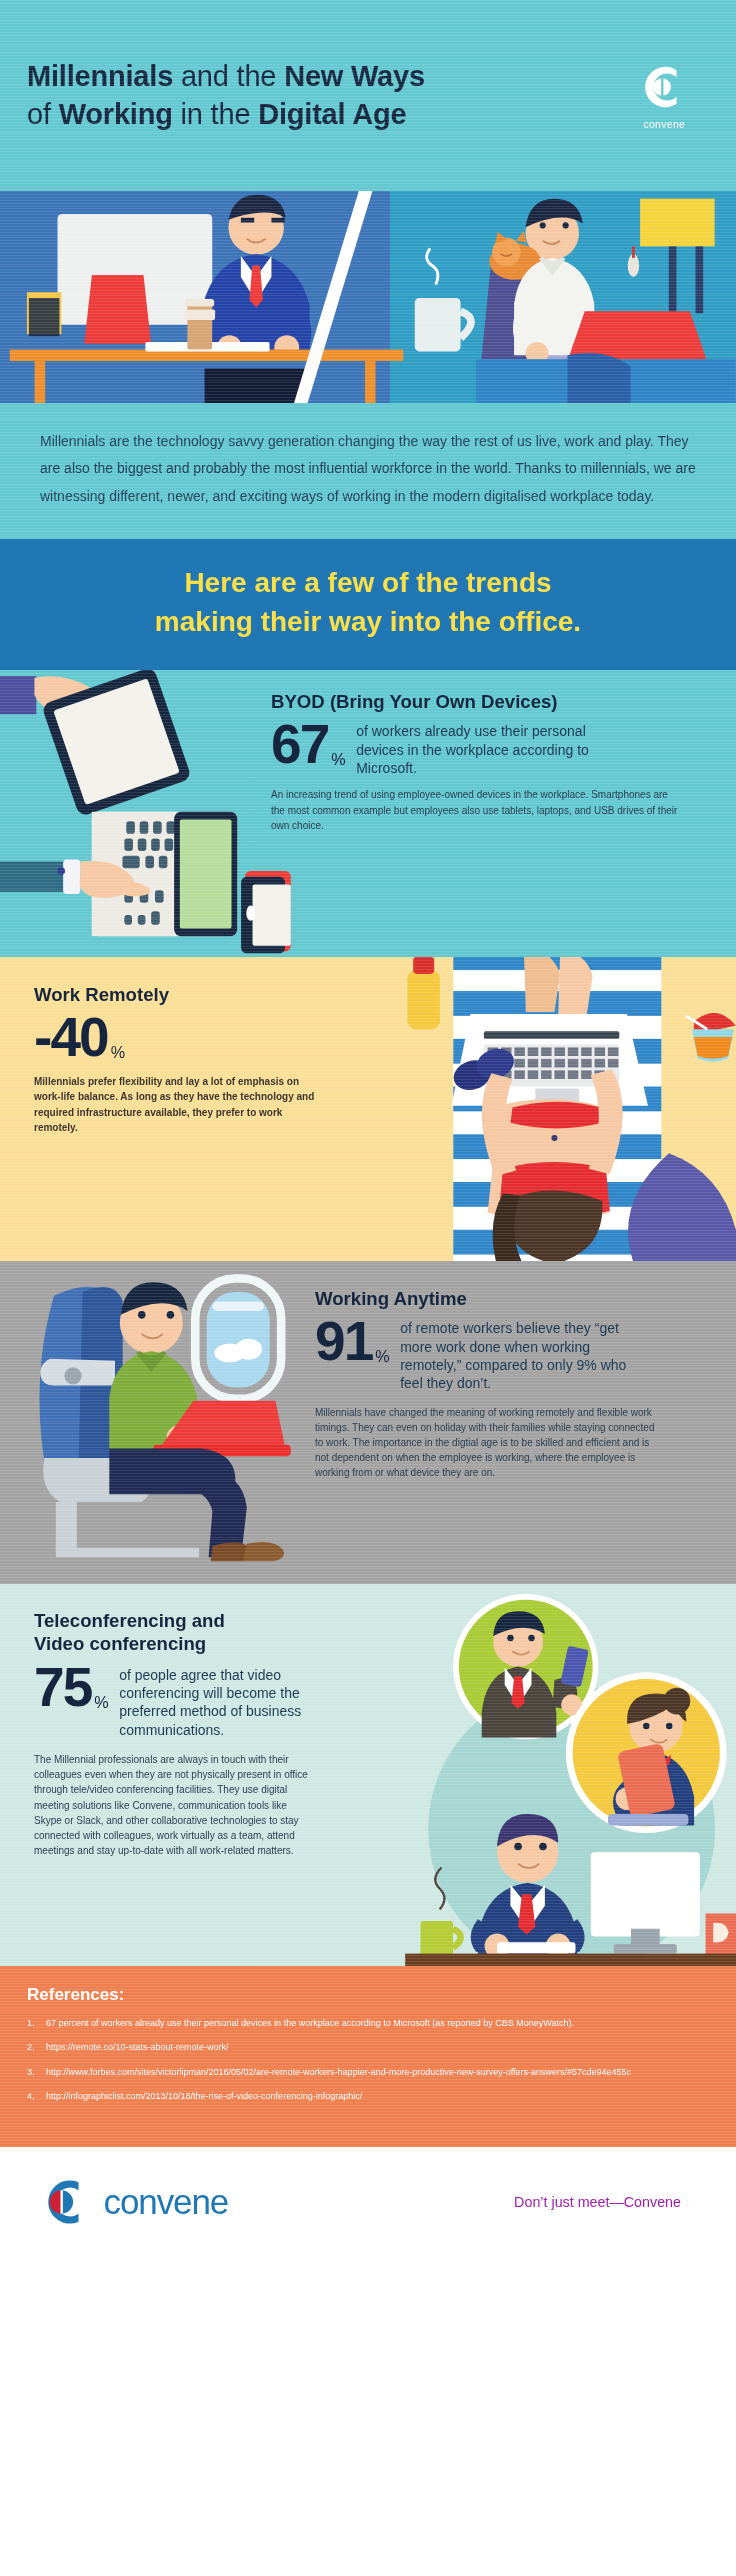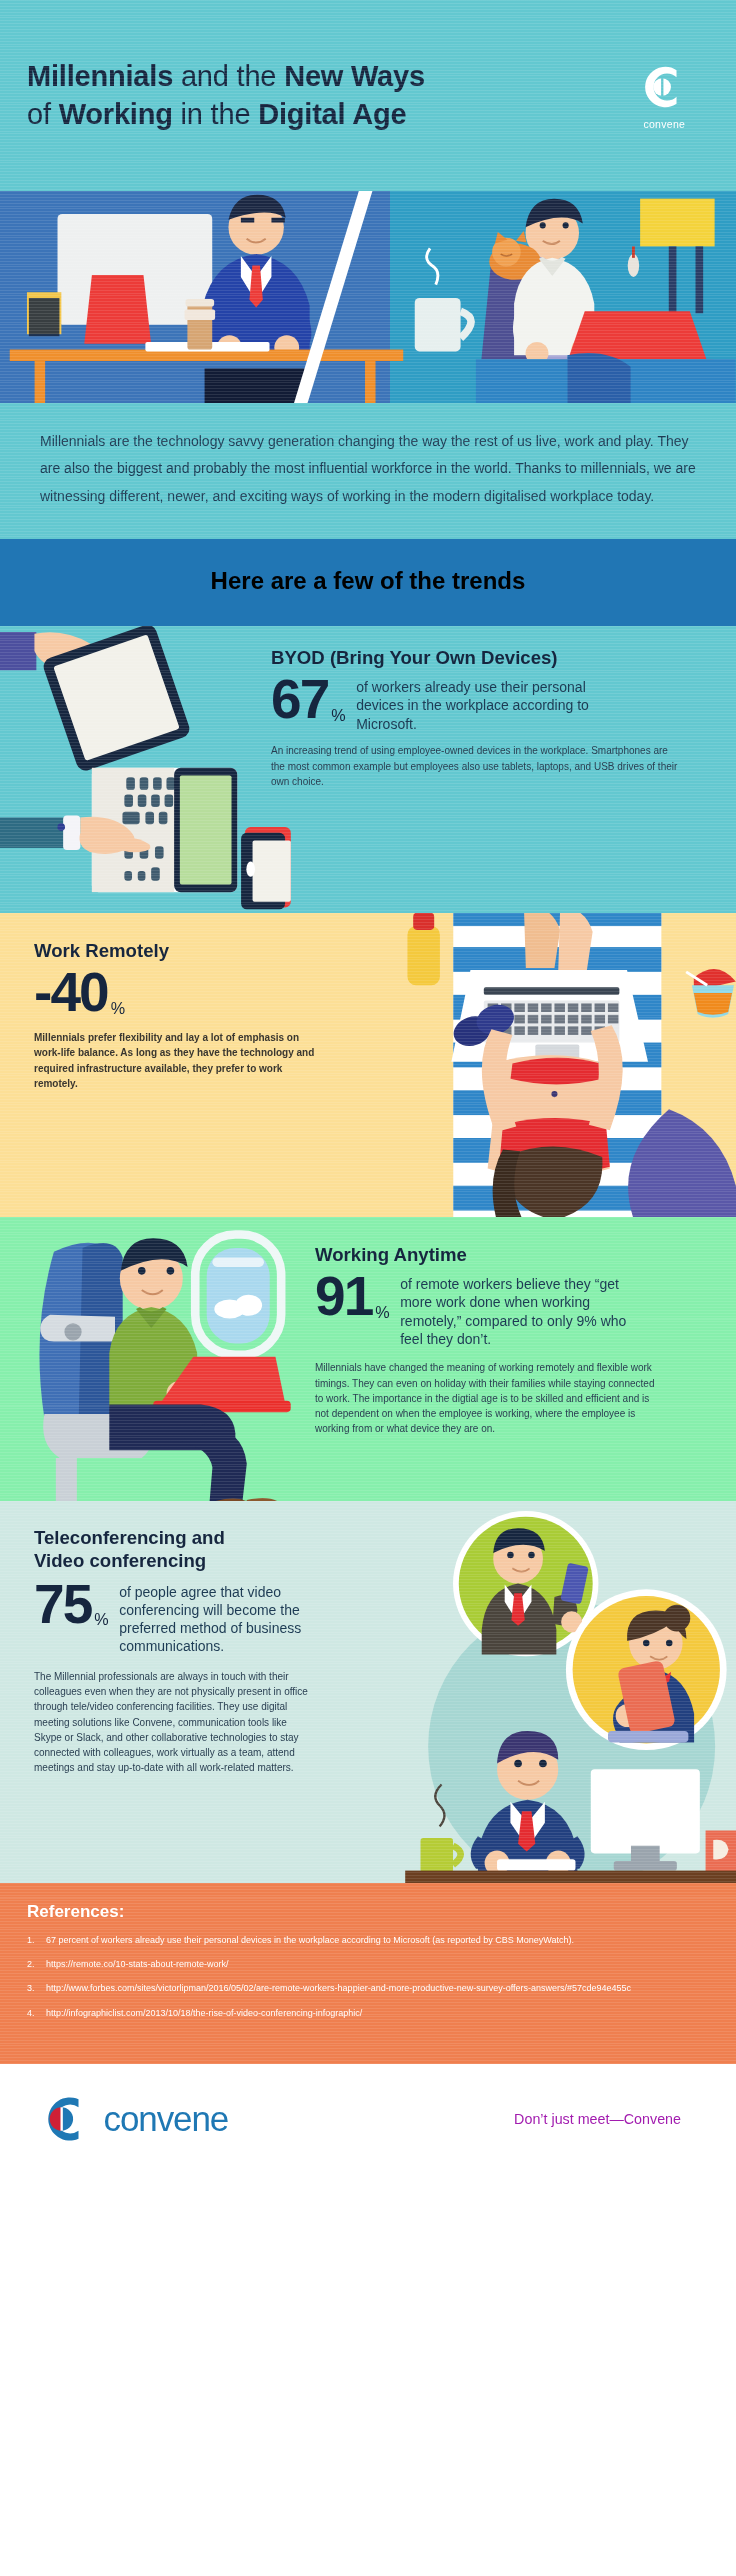--- a/index.html
+++ b/index.html
@@ -91,31 +91,31 @@
   }
 
   
   .banner {
     position: relative;
     background: #2176b4;
     text-align: center;
     padding: 25px 19px 29px 19px;
   }
   .banner h2 {
-    color: #000000;
-    font-size: 24px;
+    color: #fde047;
+    font-size: 28px;
     font-weight: 700;
     line-height: 1.38;
   }
 
   
   .section { position: relative; overflow: hidden; }
   .sec-byod  { background: #63c8d0; height: 287px; }
   .sec-remote{ background: #fcdf96; height: 304px; }
-  .sec-any   { background: #86efac; height: 284px; }
+  .sec-any   { background: #a3a3a3; height: 323px; }
   .sec-tele  { background: #cfe8e3; height: 382px; }
 
   .copy { position: absolute; z-index: 6; }
   .sec-title {
     color: #16263f;
     font-size: 18.6px;
     font-weight: 700;
     line-height: 1.22;
     margin-bottom: 5.7px;
   }
@@ -309,20 +309,21 @@
     </svg>
   </div>
 
   <div class="intro tex">
     <p>Millennials are the technology savvy generation changing the way the rest of us live, work and play. They are also the biggest and probably the most influential workforce in the world. Thanks to millennials, we are witnessing different, newer, and exciting ways of working in the modern digitalised workplace today.</p>
   </div>
 
   <div class="banner">
     <h2>
       <span>Here are a few of the trends</span><br>
+      <span>making their way into the office.</span>
     </h2>
   </div>
 
   <div class="section sec-byod tex">
 
     <svg style="position:absolute;left:0;top:3.8px;" width="287" height="287" viewBox="0 0 300 300">
 
       <path d="M-4,2 L38,2 L38,42 L-4,42 Z" fill="#4c4f9e"></path>
       <path d="M36,4 q30,-6 58,10 q12,8 6,22 q-12,16 -34,8 q-24,-8 -30,-22 Z" fill="#f6c9a4"></path>
 

